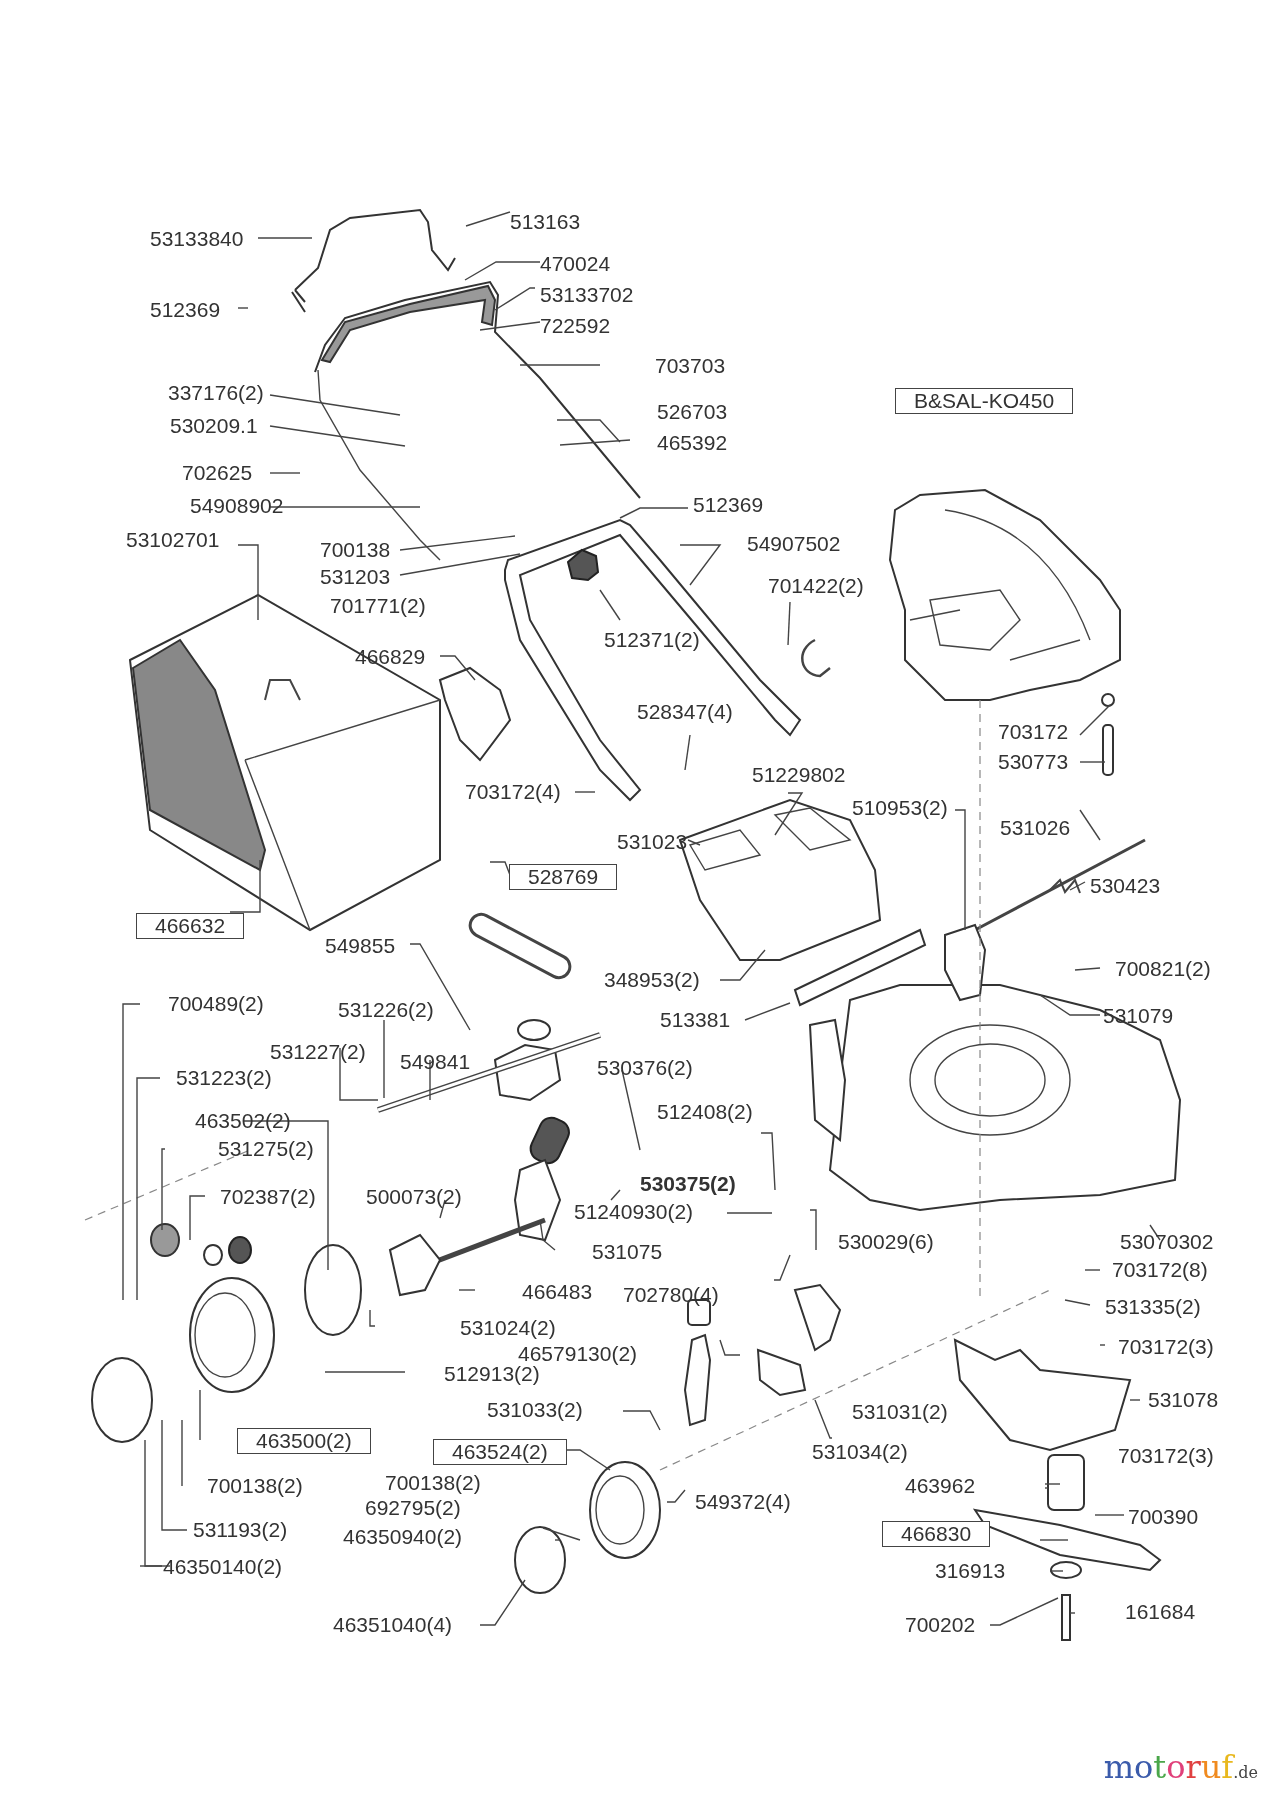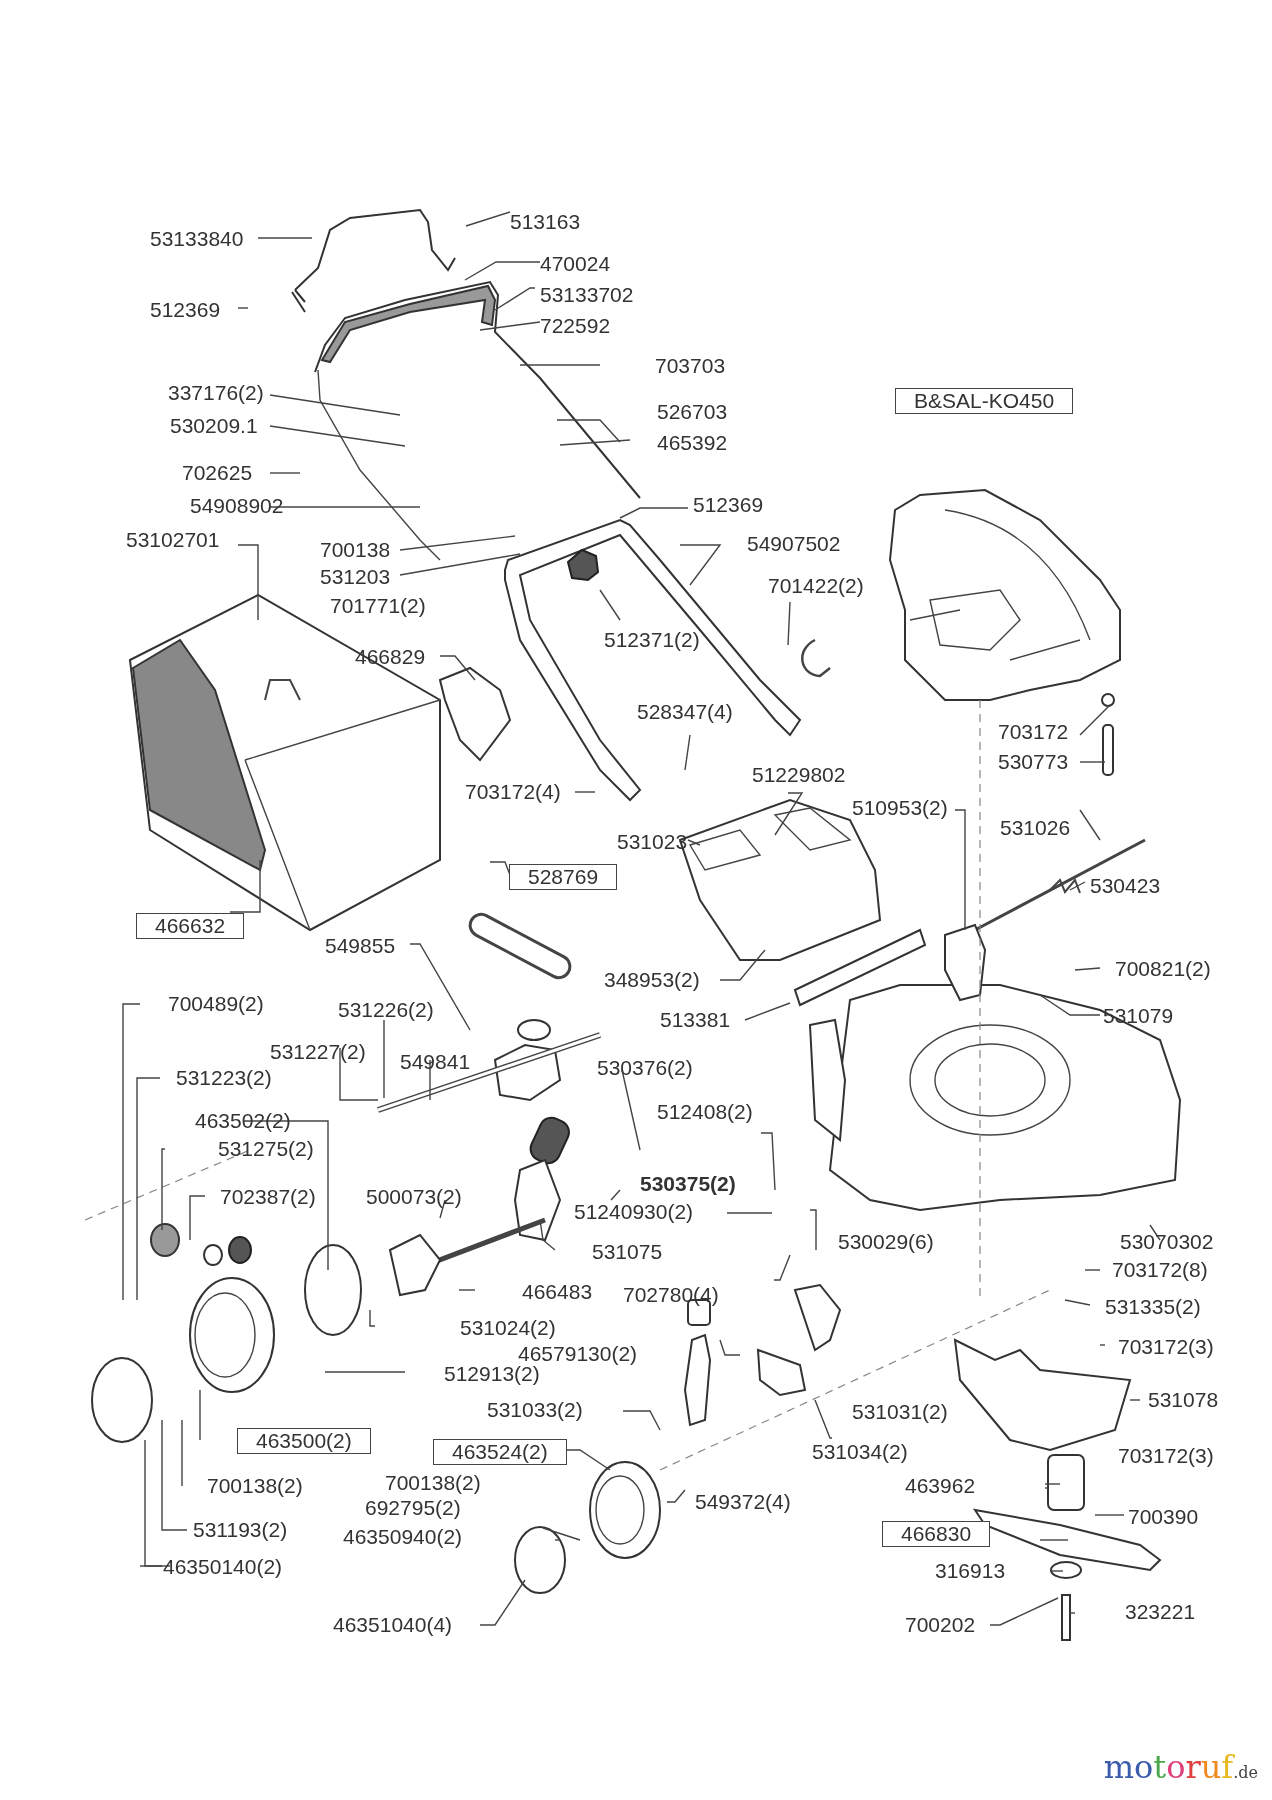--- a/index.html
+++ b/index.html
@@ -270,17 +270,17 @@
 <div class="lbl" style="left:385px;top:1471px;">700138(2)</div>
 <div class="lbl" style="left:1128px;top:1505px;">700390</div>
 <div class="lbl" style="left:365px;top:1496px;">692795(2)</div>
 <div class="lbl boxed" style="left:882px;top:1521px;">466830</div>
 <div class="lbl" style="left:193px;top:1518px;">531193(2)</div>
 <div class="lbl" style="left:343px;top:1525px;">46350940(2)</div>
 <div class="lbl" style="left:935px;top:1559px;">316913</div>
 <div class="lbl" style="left:163px;top:1555px;">46350140(2)</div>
 <div class="lbl" style="left:333px;top:1613px;">46351040(4)</div>
 <div class="lbl" style="left:905px;top:1613px;">700202</div>
-<div class="lbl" style="left:1125px;top:1600px;">323221</div>
+<div class="lbl" style="left:1125px;top:1600px;">161684</div>
 
 <div id="logo">
   <span class="wm" style="color: rgb(59, 91, 171);">m</span><span class="wm" style="color: rgb(59, 91, 171);">o</span><span class="wm" style="color: rgb(74, 166, 74);">t</span><span class="wm" style="color: rgb(224, 64, 122);">o</span><span class="wm" style="color: rgb(224, 64, 64);">r</span><span class="wm" style="color: rgb(240, 138, 30);">u</span><span class="wm" style="color: rgb(232, 184, 30);">f</span><span class="suf">.de</span>
 </div>
 
 </body></html>

